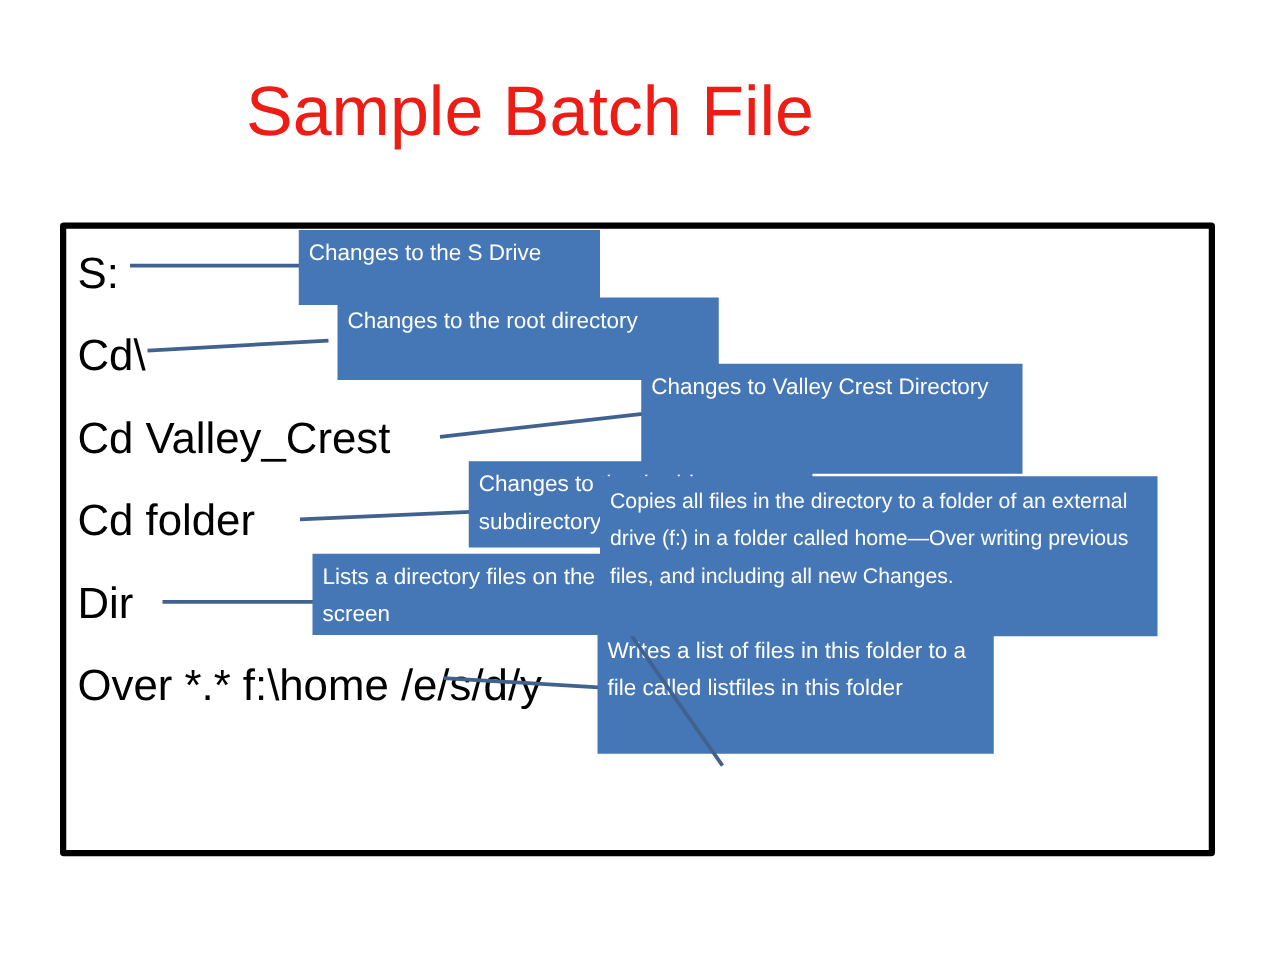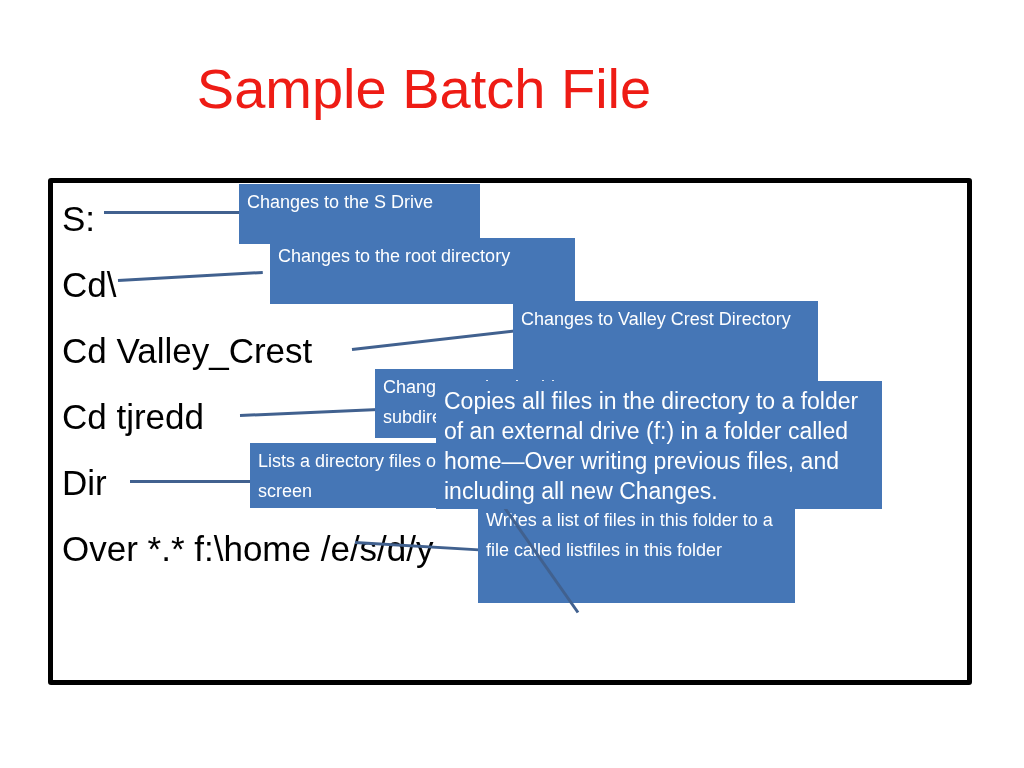--- a/index.html
+++ b/index.html
@@ -88,57 +88,56 @@
     z-index: 2;
   }
   #callout-root-dir {
     left: 239px; top: 238px; width: 305px; height: 66px;
     z-index: 3;
     margin-left: 31px;
   }
   #callout-valley-crest {
     left: 513px; top: 291px; width: 305px; height: 88px;
     z-index: 4;
-    margin-top: 10px;
   }
   #callout-tjredd {
     left: 375px; top: 369px; width: 275px; height: 69px;
     z-index: 5;
   }
   #callout-dir {
     left: 250px; top: 443px; width: 261px; height: 65px;
     z-index: 6;
   }
   #callout-listfiles {
     left: 478px; top: 502px; width: 317px; height: 101px;
     z-index: 7;
   }
   #callout-xcopy {
-    left: 436px; top: 381px; width: 446px; height: 128px;
+    left: 480px; top: 381px; width: 446px; height: 128px;
     z-index: 9;
-    font-size: 23px;
+    font-size: 17px;
     line-height: 30px;
     padding-top: 5px;
   }
   .leader-front { z-index: 8; }
 </style>
 </head>
 <body>
 
 <div id="slide">
 
   <div id="slide-title">Sample Batch File</div>
 
   <div id="code-frame"></div>
 
   <div id="command-list">
     <div class="command-line">S:</div>
     <div class="command-line">Cd\</div>
     <div class="command-line">Cd Valley_Crest</div>
-    <div class="command-line">Cd tjredd</div>
+    <div class="command-line">Cd folder</div>
     <div class="command-line">Dir</div>
     <div class="command-line">Over *.* f:\home /e/s/d/y</div>
   </div>
 
   <div class="leader" style="left:104px; top:211px; width:150px;"></div>
   <div class="leader" style="left:118px; top:279px; width:145px; transform: rotate(-3.2deg);"></div>
   <div class="leader" style="left:352px; top:348px; width:172px; transform: rotate(-6.5deg);"></div>
   <div class="leader" style="left:240px; top:414px; width:150px; transform: rotate(-2.5deg);"></div>
   <div class="leader" style="left:130px; top:480px; width:133px;"></div>
   <div class="leader" style="left:355px; top:541px; width:137px; transform: rotate(3.4deg);"></div>

